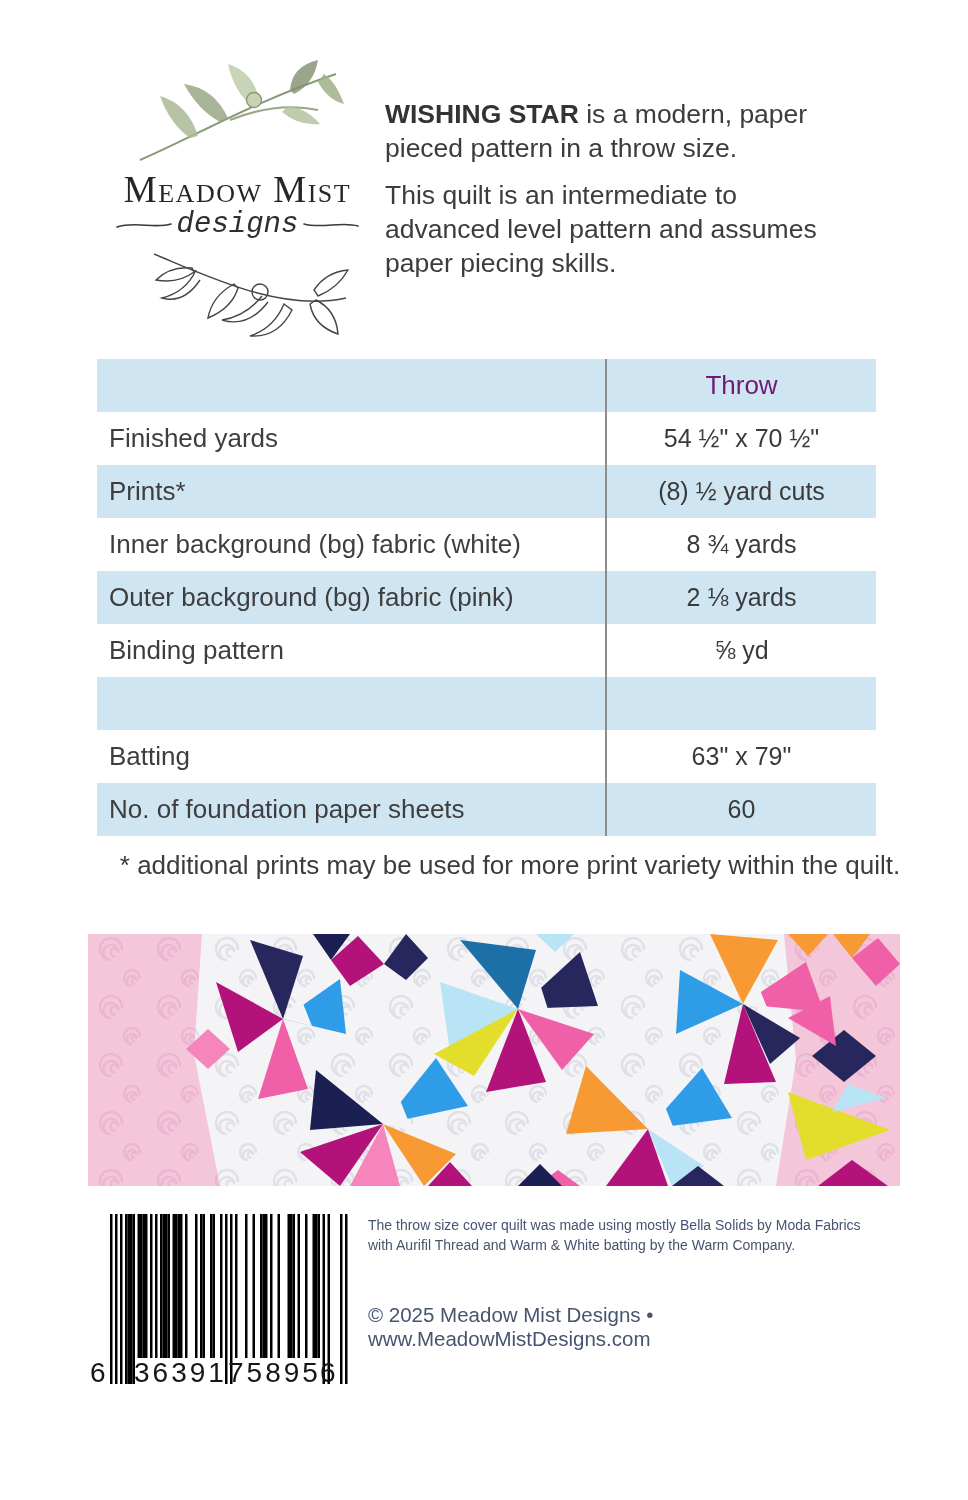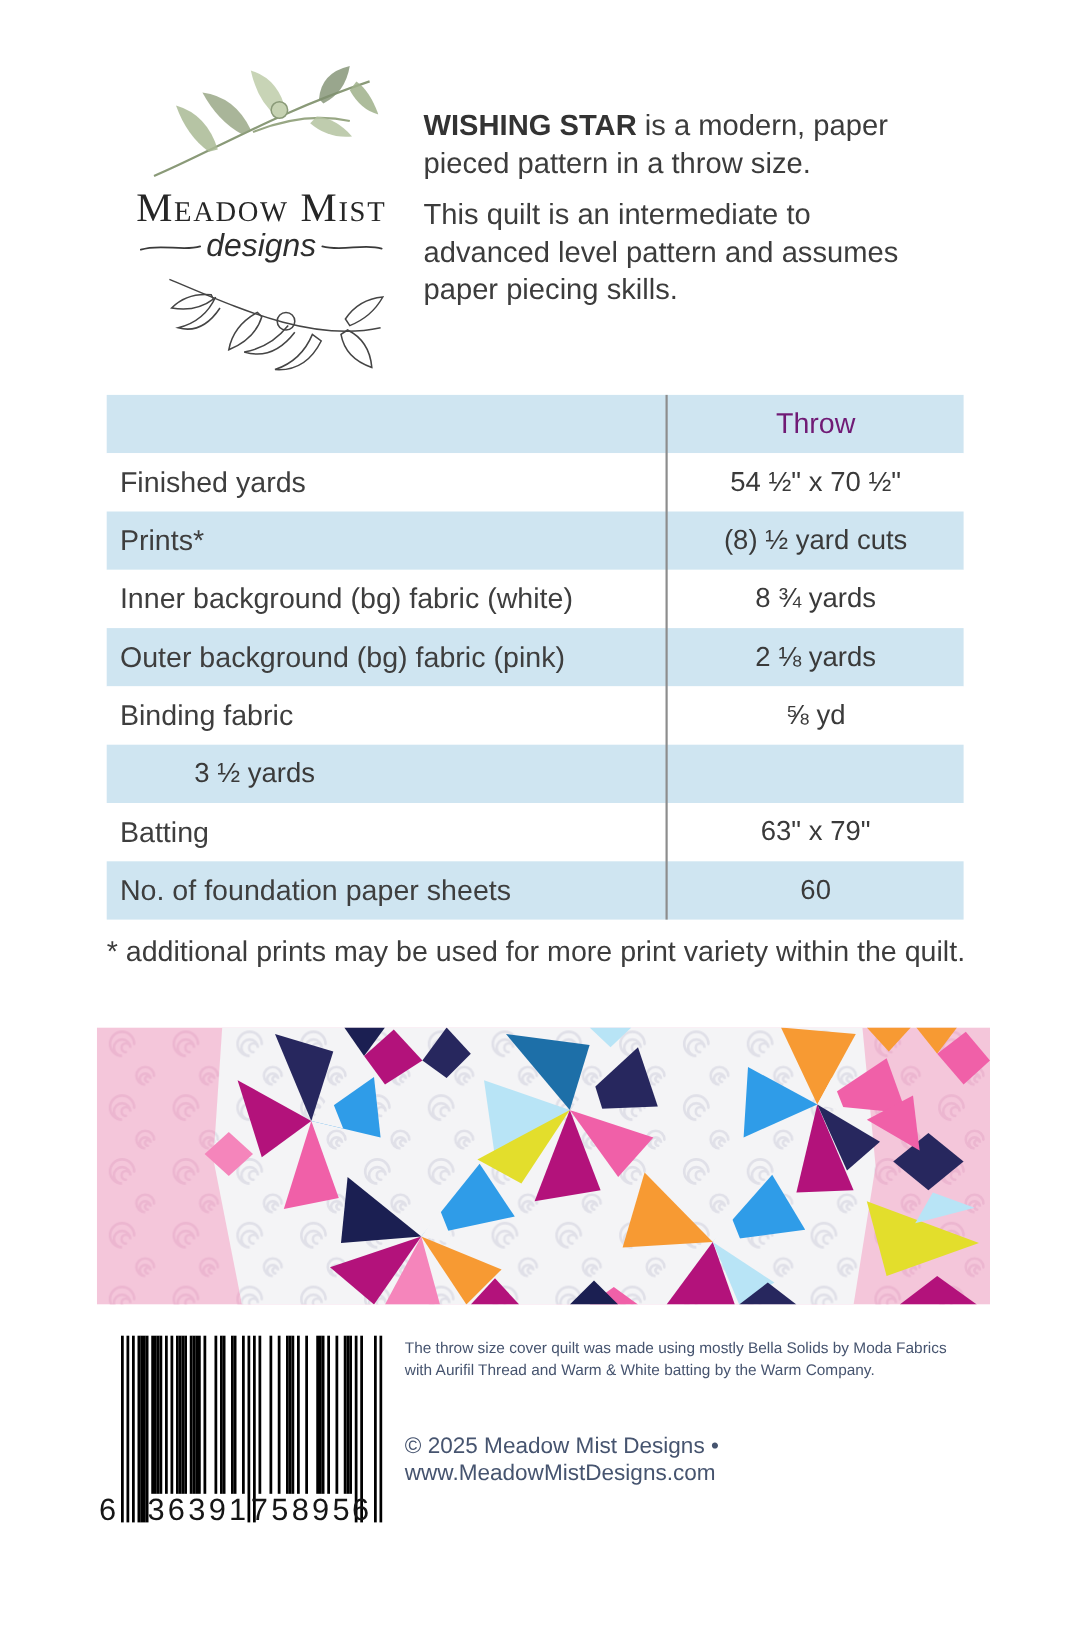--- a/index.html
+++ b/index.html
@@ -7,39 +7,39 @@
   .page{position:relative;width:968px;height:1500px;overflow:hidden;background:#ffffff;}
 
   
   .top{display:flex;padding:58px 90px 0 90px;}
   .logo{position:relative;width:295px;height:285px;flex:0 0 295px;}
   .logo-leaves-top{position:absolute;top:2px;left:42px;}
   .brand{position:absolute;top:110px;left:0;width:100%;text-align:center;
          font-family:"Liberation Serif", serif;font-variant:small-caps;
          font-size:37px;letter-spacing:1.5px;color:#262626;white-space:nowrap;}
   .designs-row{position:absolute;top:150px;left:0;width:100%;display:flex;align-items:center;justify-content:center;gap:4px;}
-  .designs{font-family:Liberation Sans, sans-serif;font-style:italic;font-size:29px;color:#2e2e2e;}
+  .designs{font-family:Liberation Mono, monospace;font-style:italic;font-size:29px;color:#2e2e2e;}
   .logo-leaves-bottom{position:absolute;top:182px;left:52px;}
 
   .intro{width:474px;padding-top:40px;padding-left:0;}
   .intro p{margin:0 0 13px 0;font-size:26.5px;line-height:1.28;color:#3c3c3c;}
   .intro p b{font-weight:700;color:#333;}
 
   
   .spec{position:relative;margin:16px 92px 0 97px;width:779px;}
   .spec .row{display:flex;height:53px;align-items:center;}
   .spec .row:nth-child(odd){background:#cfe5f1;}
   .spec .row:nth-child(even){background:#ffffff;}
   .cell-label{flex:1;padding-left:12px;font-size:26px;color:#3e3e3e;}
   .cell-value{width:269px;text-align:center;font-size:25px;color:#3a3a3a;}
   .spec .header .cell-value{font-size:26px;color:#701a75;}
   .col-divider{position:absolute;left:508px;top:0;bottom:0;width:2px;background:#8d8d8d;}
 
   .footnote{margin:12px 0 0 97px;width:800px;font-size:26px;line-height:34px;
-            color:#3c3c3c;padding-left:26px;text-indent:-26px;}
+            color:#3c3c3c;padding-left:26px;text-indent:-26px;text-align:center;}
 
   
   .quilt{margin:52px 0 0 88px;width:812px;height:252px;line-height:0;}
 
   
   .footer{display:flex;margin:28px 90px 0 90px;}
   .barcode{position:relative;width:258px;height:188px;flex:0 0 258px;}
   .bc-digit{position:absolute;top:143px;font-size:28px;color:#161616;}
   .bc-d1{left:0;}
   .bc-d2{left:44px;width:88px;text-align:left;letter-spacing:3px;}
@@ -120,25 +120,24 @@
     </div>
     <div class="row">
       <div class="cell-label">Inner background (bg) fabric (white)</div>
       <div class="cell-value">8 ¾ yards</div>
     </div>
     <div class="row">
       <div class="cell-label">Outer background (bg) fabric (pink)</div>
       <div class="cell-value">2 ⅛ yards</div>
     </div>
     <div class="row">
-      <div class="cell-label">Binding fabric</div>
+      <div class="cell-label">Binding pattern</div>
       <div class="cell-value">⅝ yd</div>
     </div>
     <div class="row">
-      <div class="cell-value">3 ½ yards</div>
     </div>
     <div class="row">
       <div class="cell-label">Batting</div>
       <div class="cell-value">63" x 79"</div>
     </div>
     <div class="row">
       <div class="cell-label">No. of foundation paper sheets</div>
       <div class="cell-value">60</div>
     </div>
     <div class="col-divider"></div>

